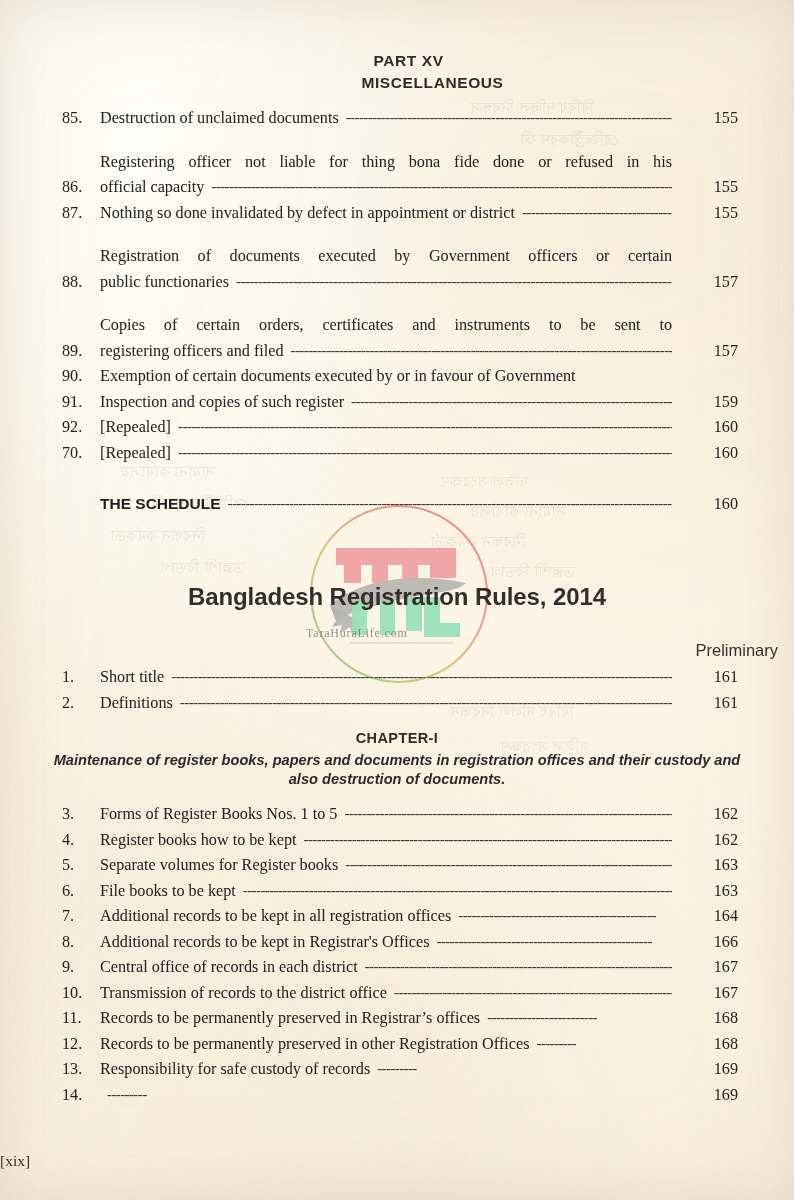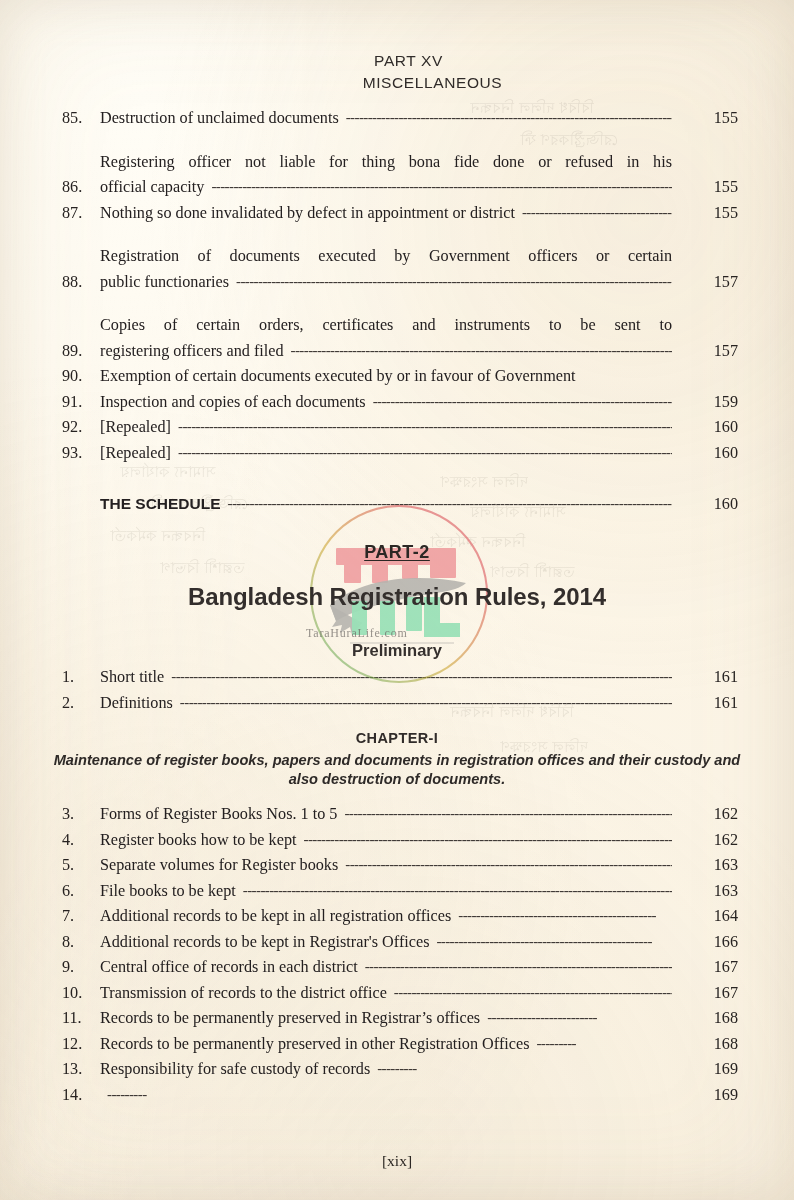--- a/index.html
+++ b/index.html
@@ -50,21 +50,21 @@
     letter-spacing: .4px;
     filter: blur(.45px);
   }
 
   
   .hdr-block {
     position: absolute;
     left: 0; right: 0;
     text-align: center;
     font-family: "Liberation Sans", sans-serif;
-    font-weight: normal;
+    font-weight: bold;
     color: #302b2a;
     padding-left: 23px;
   }
   .hdr-part   { top: 52px;  font-size: 15.5px; letter-spacing: .6px; }
   .hdr-misc   { top: 74px;  font-size: 15.5px; letter-spacing: .6px; margin-left: 48px; }
 
   .part2 {
     position: absolute;
     top: 542px; left: 0; right: 0;
     text-align: center;
@@ -83,24 +83,24 @@
     text-align: center;
     font-family: "Liberation Sans", sans-serif;
     font-weight: bold;
     font-size: 24px;
     letter-spacing: -.1px;
     color: #332e2c;
     z-index: 5;
   }
   .preliminary {
     position: absolute;
-    top: 641px; left: 0; right: 0;
-    text-align: center;
-    font-family: "Liberation Sans", sans-serif;
-    font-weight: bold;
+    top: 641px; left: 0; right: 16px;
+    text-align: right;
+    font-family: "Liberation Sans", sans-serif;
+    font-weight: normal;
     font-size: 16.5px;
     color: #35302e;
     z-index: 5;
   }
   .chapter-no {
     position: absolute;
     top: 730px; left: 0; right: 0;
     text-align: center;
     font-family: "Liberation Sans", sans-serif;
     font-weight: bold;
@@ -208,21 +208,21 @@
     color: #6f6a66;
     opacity: .72;
     z-index: 4;
     pointer-events: none;
   }
 
   
   .folio {
     position: absolute;
     top: 1152px; left: 0; right: 0;
-    text-align: center;
+    text-align: left;
     font-size: 15.5px;
     color: #2b2724;
   }
 </style>
 </head>
 <body>
 
 <div class="page">
 
   <div>
@@ -325,40 +325,40 @@
           <span class="lead-text">Exemption of certain documents executed by or in favour of Government</span>
         </div>
       </div>
       <div class="pg"></div>
     </div>
 
     <div class="row">
       <div class="num">91.</div>
       <div class="body">
         <div class="lead">
-          <span class="lead-text">Inspection and copies of each documents</span>
+          <span class="lead-text">Inspection and copies of such register</span>
           <span class="dashes">-----------------------------------------------------------------------------------</span>
         </div>
       </div>
       <div class="pg">159</div>
     </div>
 
     <div class="row">
       <div class="num">92.</div>
       <div class="body">
         <div class="lead">
           <span class="lead-text">[Repealed]</span>
           <span class="dashes">------------------------------------------------------------------------------------------------------------------------------</span>
         </div>
       </div>
       <div class="pg">160</div>
     </div>
 
     <div class="row">
-      <div class="num">93.</div>
+      <div class="num">70.</div>
       <div class="body">
         <div class="lead">
           <span class="lead-text">[Repealed]</span>
           <span class="dashes">------------------------------------------------------------------------------------------------------------------------------</span>
         </div>
       </div>
       <div class="pg">160</div>
     </div>
 
     <div class="row schedule" style="margin-top:25px;">
@@ -399,21 +399,20 @@
     <g fill="#5fd49a" opacity=".95">
       <rect x="46" y="100" width="15" height="34" rx="1"></rect>
       <rect x="74" y="100" width="15" height="34" rx="1"></rect>
       <rect x="100" y="96" width="16" height="34" rx="1"></rect>
       <path d="M118 96 h16 v26 h20 v14 h-36 z"></path>
     </g>
     <line x1="44" y1="142" x2="148" y2="142" stroke="#8d8d8d" stroke-width="1.2" opacity=".7"></line>
   </svg>
   <div class="wm-site">TaraHuraLife.com</div>
 
-  <div class="part2">PART-2</div>
   <div class="book-title">Bangladesh Registration Rules, 2014</div>
   <div class="preliminary">Preliminary</div>
 
   <div class="toc" style="top:665px;">
     <div class="row">
       <div class="num">1.</div>
       <div class="body">
         <div class="lead">
           <span class="lead-text">Short title</span>
           <span class="dashes">------------------------------------------------------------------------------------------------------------------------</span>

